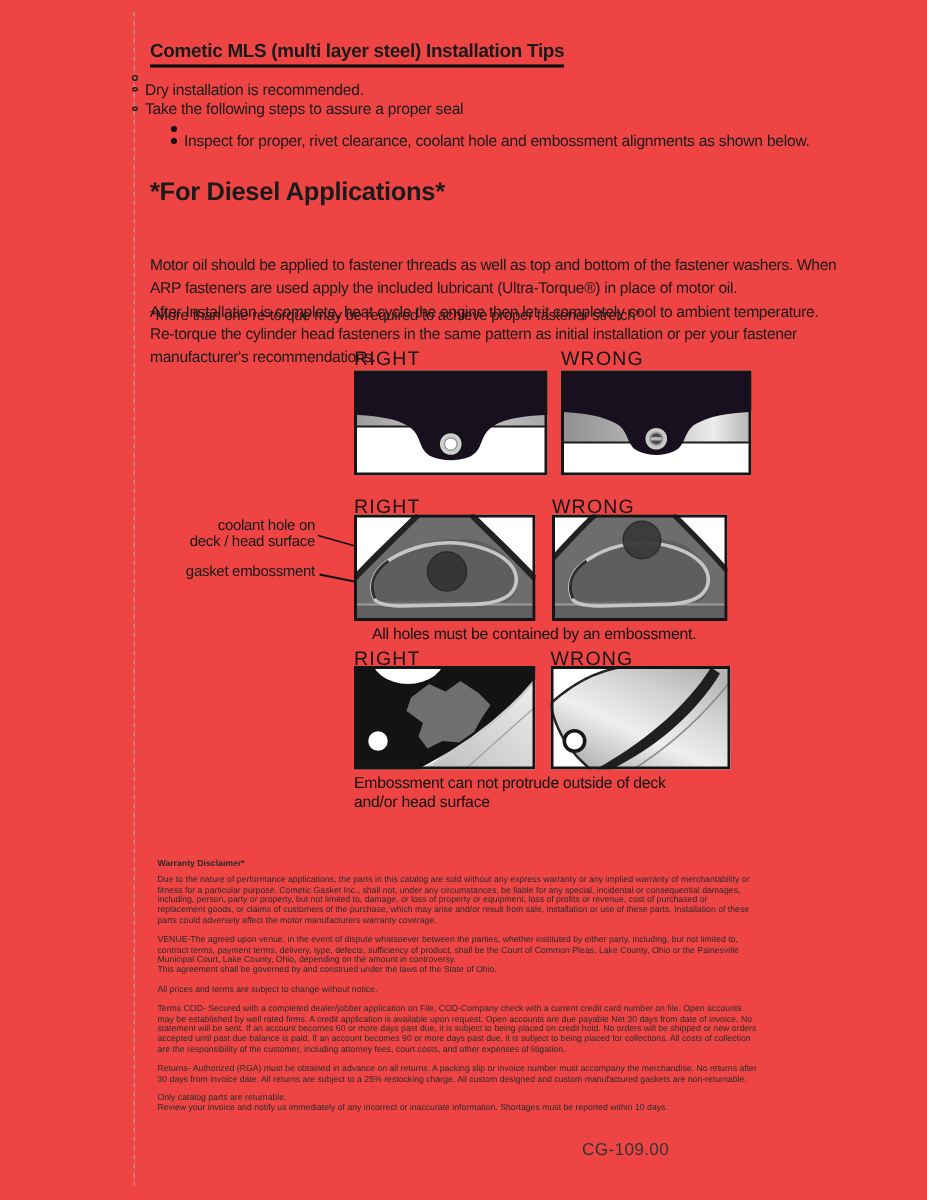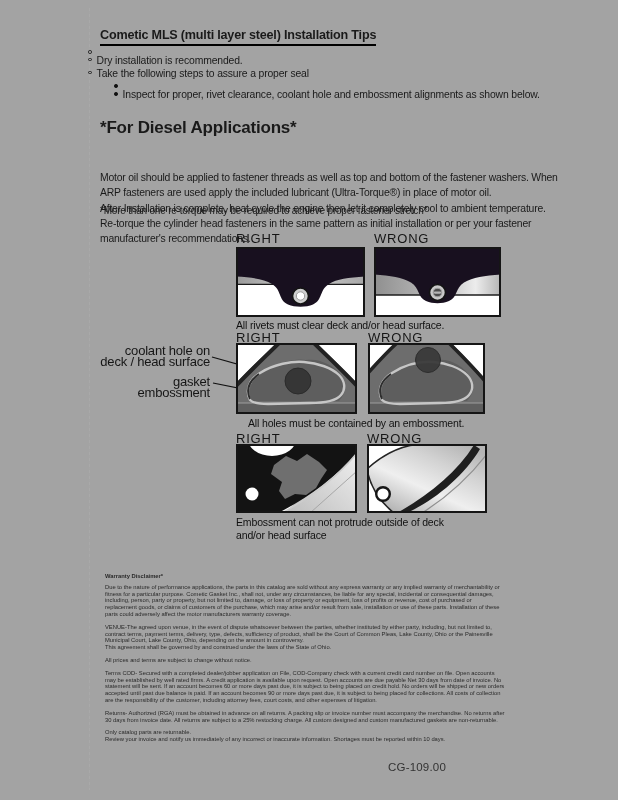--- a/index.html
+++ b/index.html
@@ -1,18 +1,18 @@
 <!DOCTYPE html>
 <html><head>
 <meta charset="utf-8">
 <style>
   * { margin:0; padding:0; box-sizing:border-box; }
   html,body { background:#fff; }
   .page {
-    position:relative; width:618px; height:800px; background:#a3a3a3;
+    position:relative; width:618px; height:800px; background:#ef4444;
     font-family:"Liberation Sans","DejaVu Sans",sans-serif; color:#1a1a1a;
     overflow:hidden;
   }
   .abs { position:absolute; }
   .scan-line {
     left:89px; top:8px; width:1px; height:782px;
     background:repeating-linear-gradient(180deg,#ababab 0 3px, rgba(171,171,171,.25) 3px 6px);
     opacity:.75;
   }
   .title {
@@ -28,21 +28,21 @@
   }
   .b-row.sub .b-dot { background:#111; border-color:#111; margin-top:4.4px; }
   .diesel-h { left:100px; top:118px; font-size:17px; font-weight:bold; letter-spacing:-0.2px; }
   .para { left:100px; width:462px; font-size:10.4px; line-height:15.2px; letter-spacing:-0.2px;margin-top:35px; }
   .p1 { top:135px; }
   .p2 { top:166px; }
   .note { left:100px; top:205px; font-size:10px; letter-spacing:-0.2px; }
   .rw-label { font-size:13px; letter-spacing:0.8px; color:#161616; }
   .dbox { border:0; display:block; }
   .caption { font-size:10.5px; letter-spacing:-0.15px; line-height:13px; color:#111; }
-  .ann-label { font-size:13px; line-height:10.6px; letter-spacing:-0.2px; text-align:right; width:110px; left:100px; color:#161616; }
+  .ann-label { font-size:10px; line-height:10.6px; letter-spacing:-0.2px; text-align:right; width:110px; left:100px; color:#161616; }
   .leader { pointer-events:none; }
   .disc { left:105px; top:573px; width:400px; font-size:5.8px; line-height:6.8px; color:#2a2a2a; letter-spacing:0; }
   .disc .h { font-weight:bold; margin-bottom:4px; }
   .disc p { margin:0 0 6px 0; }
   .disc p.tight { margin-bottom:0; }
   .footer-code { left:388px; top:761px; font-size:11.5px; color:#333; letter-spacing:0.2px; }
 </style>
 </head>
 <body>
 
@@ -112,21 +112,20 @@
     <rect x="0" y="0" width="127" height="70" fill="#ffffff"></rect>
     <rect x="0" y="26" width="127" height="22" fill="url(#gr1w)"></rect>
     <line x1="0" y1="48" x2="127" y2="48" stroke="#1c1c1c" stroke-width="1.3"></line>
     <path d="M0,0 H127 V27.5 C110,28.5 99,30.5 90,35.5 C81,41 84,50 75,54 C68,57 59,57 52,54 C43,50 46,41 37,35.5 C28,30.5 17,28.5 0,27.5 Z" fill="#18101f"></path>
     <circle cx="63.5" cy="45.5" r="8" fill="#c9c9c9" stroke="#131313" stroke-width="1.6"></circle>
     <circle cx="63.5" cy="45.5" r="4.3" fill="#4c4c4c" stroke="#a0a0a0" stroke-width="1.1"></circle>
     <rect x="59.8" y="44.4" width="7.4" height="2.3" rx="1.1" fill="#b5b5b5"></rect>
     <rect x="1" y="1" width="125" height="68" fill="none" stroke="#151515" stroke-width="2"></rect>
   </svg>
 
-  <div class="abs caption" style="left:236px; top:319px;">All rivets must clear deck and/or head surface.</div>
 
   <div class="abs rw-label" style="left:236px; top:330px; width:121px;">RIGHT</div>
   <div class="abs rw-label" style="left:368px; top:330px; width:117px;">WRONG</div>
 
   <div class="abs ann-label" style="top:346px;">
     <div>coolant hole on</div>
     <div>deck / head surface</div>
   </div>
   <div class="abs ann-label" style="top:377px;">gasket embossment</div>
 

